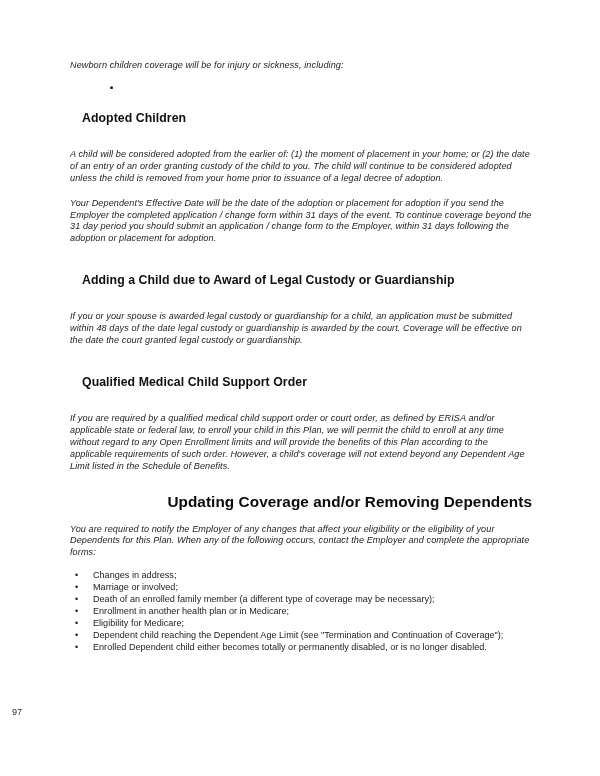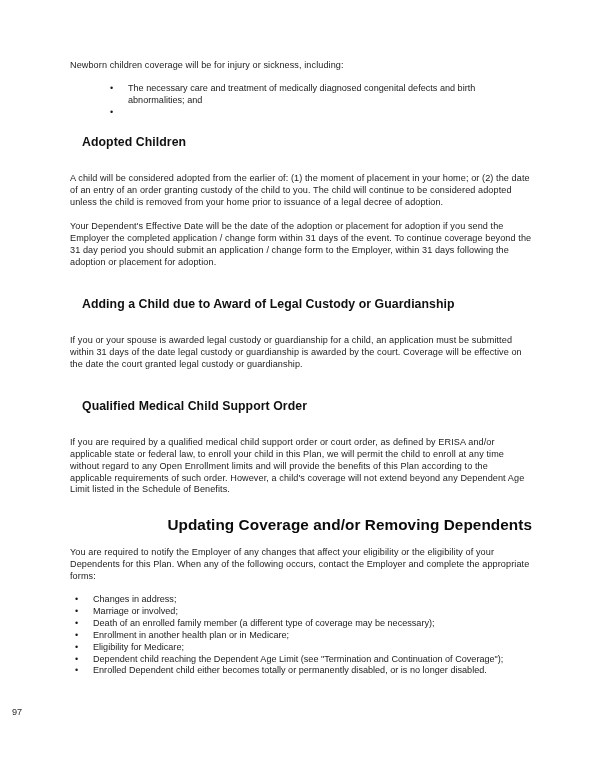--- a/index.html
+++ b/index.html
@@ -22,20 +22,21 @@
     top: 60px;
     width: 462px;
   }
   p.body {
     margin: 0 0 0 0;
     font-size: 9.1px;
     line-height: 11.9px;
     text-align: left;
     color: #1c1c1c;
     letter-spacing: 0.01em;
+    font-style: italic;
   }
   .gap-sm { height: 11px; }
   .gap-md { height: 13px; }
   .gap-lg { height: 16px; }
   .gap-xl { height: 19px; }
 
   h2.section-heading {
     margin: 12px;
     font-size: 12.3px;
     line-height: 15px;
@@ -100,21 +101,21 @@
 <body>
 
 <div class="page">
   <div class="content">
 
     <p class="body">Newborn children coverage will be for injury or sickness, including:</p>
 
     <div class="gap-sm"></div>
 
     <ul class="bullets indent-deep">
-      <li><span class="bullet-dot">•</span><span>The necessary care and treatment of medically diagnosed congenital defects and birth abnormalities; and</span></li>
+      <li><span class="bullet-dot">•</span></li>
       <li><span class="bullet-dot">•</span></li>
     </ul>
 
     <div class="gap-lg"></div>
 
     <h2 class="section-heading">Adopted Children</h2>
 
     <div class="gap-sm"></div>
 
     <p class="body">A child will be considered adopted from the earlier of: (1) the moment of placement in your home; or (2) the date of an entry of an order granting custody of the child to you.  The child will continue to be considered adopted unless the child is removed from your home prior to issuance of a legal decree of adoption.</p>
@@ -122,21 +123,21 @@
     <div class="gap-md"></div>
 
     <p class="body">Your Dependent's Effective Date will be the date of the adoption or placement for adoption if you send the Employer the completed application / change form within 31 days of the event.  To continue coverage beyond the 31 day period you should submit an application / change form to the Employer, within 31 days following the adoption or placement for adoption.</p>
 
     <div class="gap-lg"></div>
 
     <h2 class="section-heading">Adding a Child due to Award of Legal Custody or Guardianship</h2>
 
     <div class="gap-sm"></div>
 
-    <p class="body">If you or your spouse is awarded legal custody or guardianship for a child, an application must be submitted within 31 days of the date legal custody or guardianship is awarded by the court.  Coverage will be effective on the date the court granted legal custody or guardianship.</p>
+    <p class="body">If you or your spouse is awarded legal custody or guardianship for a child, an application must be submitted within 48 days of the date legal custody or guardianship is awarded by the court.  Coverage will be effective on the date the court granted legal custody or guardianship.</p>
 
     <div class="gap-lg"></div>
 
     <h2 class="section-heading">Qualified Medical Child Support Order</h2>
 
     <div class="gap-sm"></div>
 
     <p class="body">If you are required by a qualified medical child support order or court order, as defined by ERISA and/or applicable state or federal law, to enroll your child in this Plan, we will permit the child to enroll at any time without regard to any Open Enrollment limits and will provide the benefits of this Plan according to the applicable requirements of such order.  However, a child's coverage will not extend beyond any Dependent Age Limit listed in the Schedule of Benefits.</p>
 
     <div class="gap-xl"></div>

